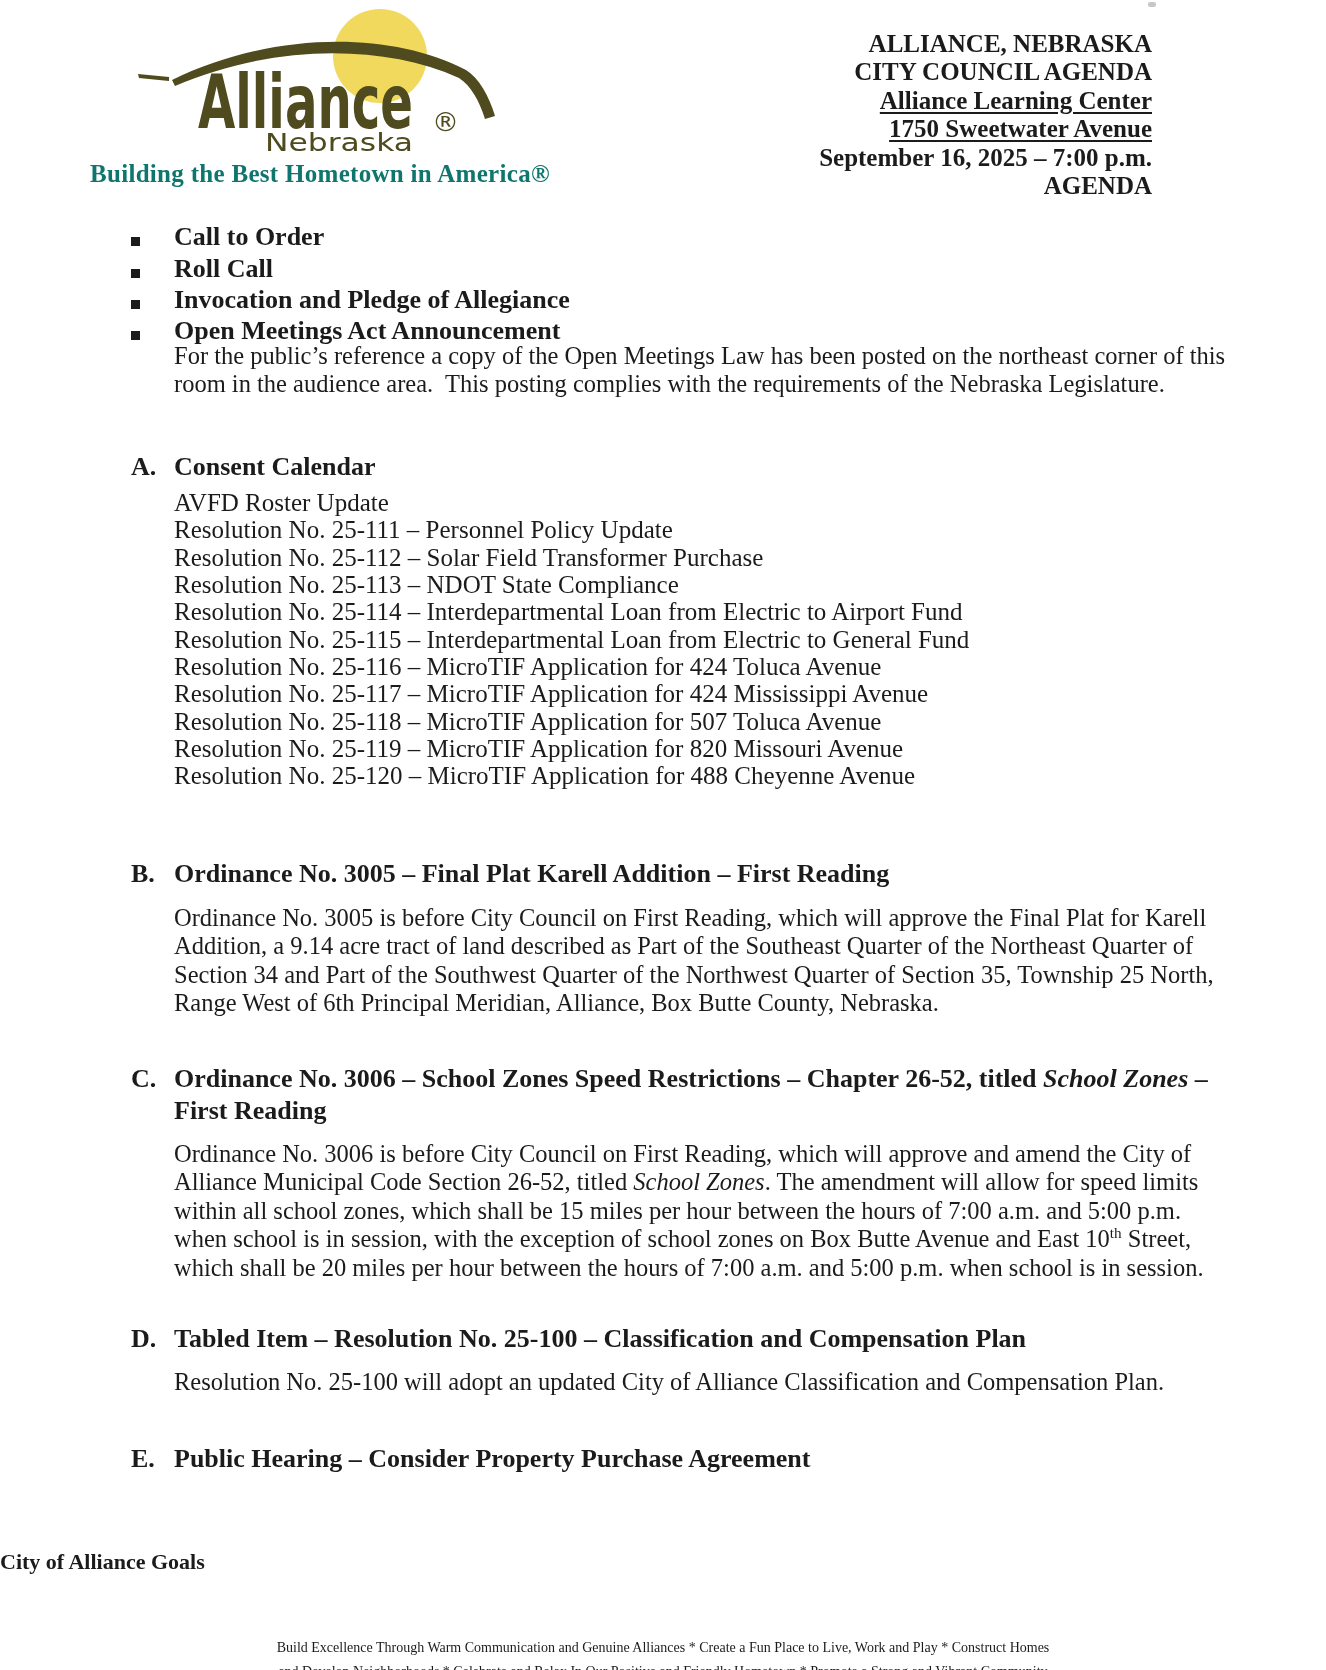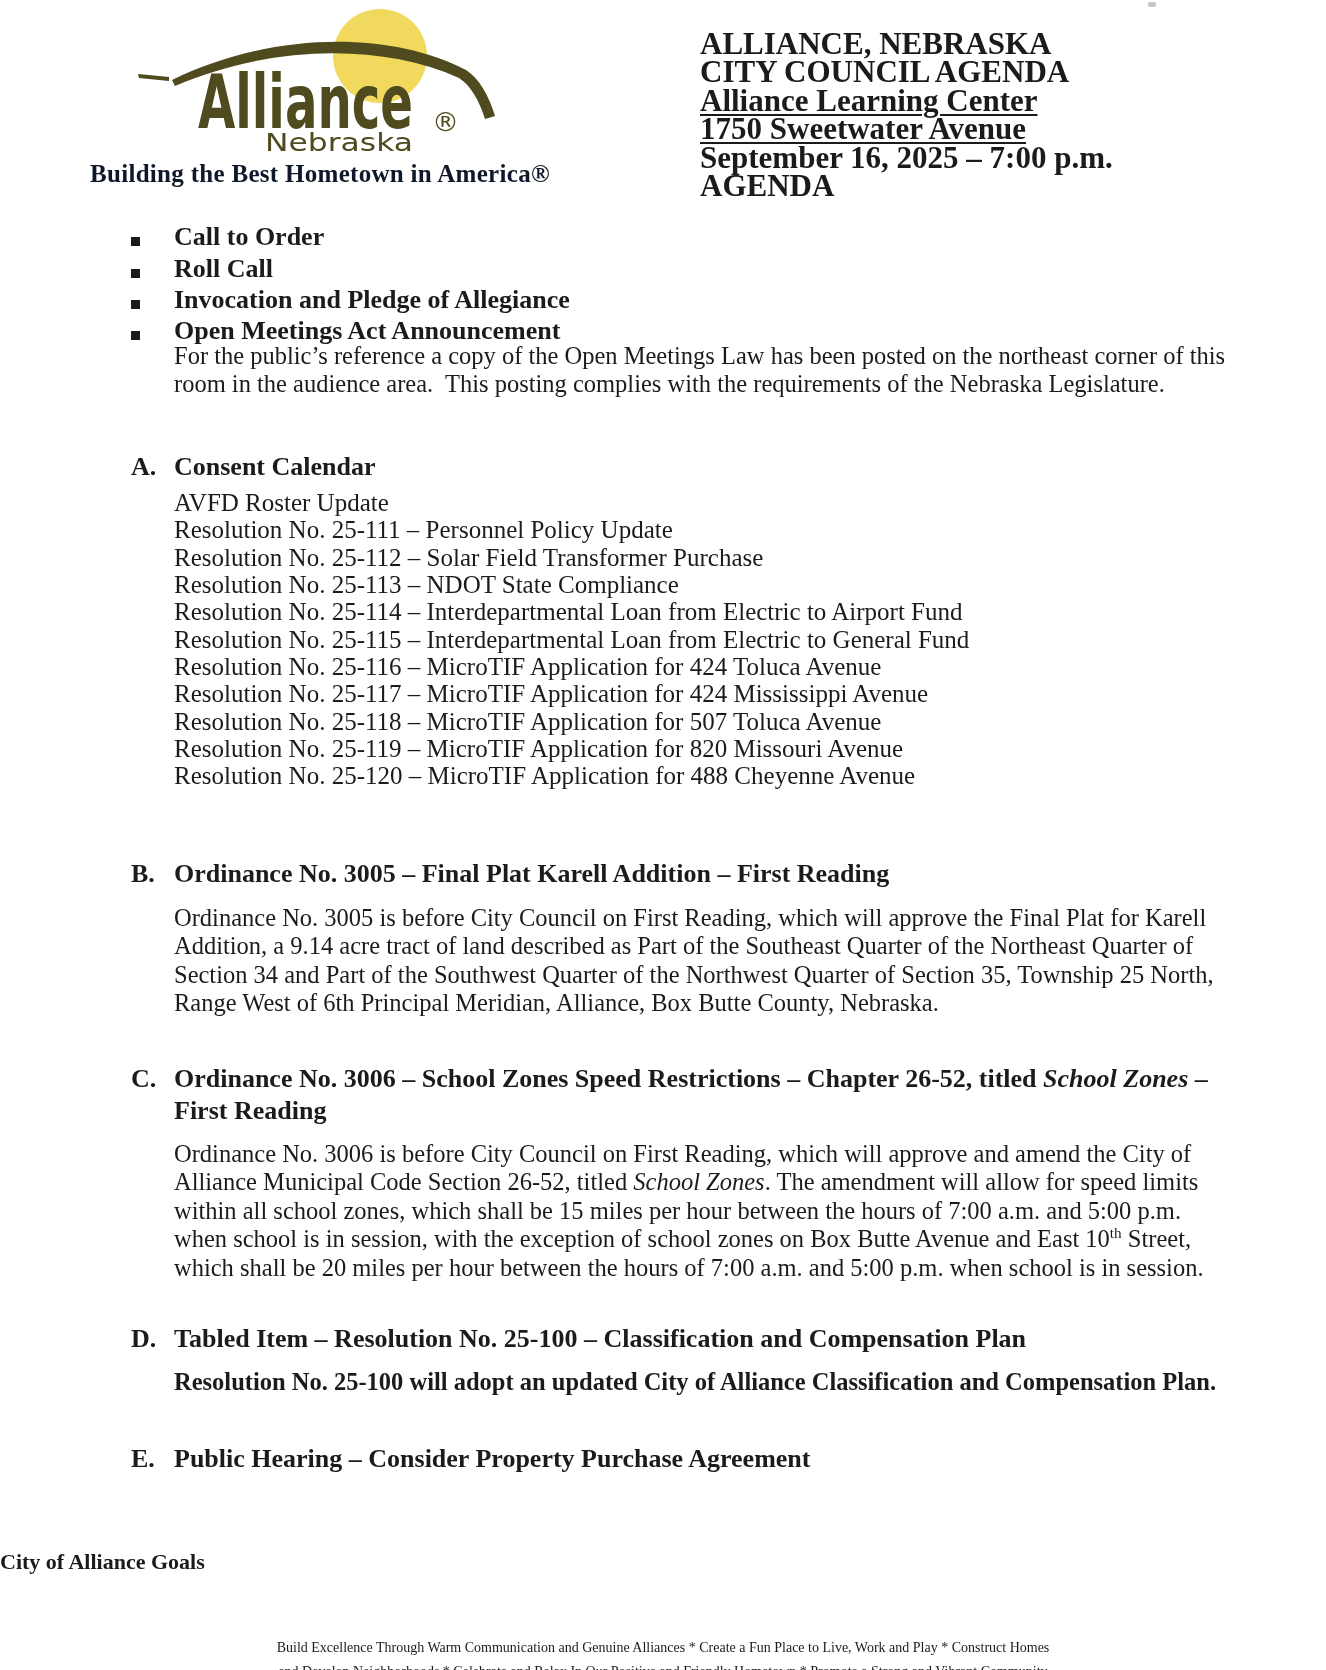--- a/index.html
+++ b/index.html
@@ -10,25 +10,25 @@
     background:#ffffff;
     font-family:"Liberation Serif", serif;
     color:#1b1b1b;
     overflow:hidden;
   }
   .abs { position:absolute; }
   .pre { white-space:pre; }
 
   
   .logo-svg { left:80px; top:4px; }
-  .tagline  { left:90px; top:160px; font-size:25px; font-weight:bold; color:#0f172a; letter-spacing:0.3px; }
+  .tagline  { left:90px; top:160px; font-size:25px; font-weight:bold; color:#0f766e; letter-spacing:0.3px; }
 
   
-  .mh { left:700px; top:30px; width:452px; text-align:left;
-        font-size:31px; font-weight:bold; line-height:28.4px; }
+  .mh { left:700px; top:30px; width:452px; text-align:right;
+        font-size:25px; font-weight:bold; line-height:28.4px; }
   .mh .u { text-decoration:underline; text-decoration-thickness:2px; text-underline-offset:3px; }
 
   
   .bullets { left:131px; top:221px; }
   .bullet-row { display:flex; align-items:center; height:31.4px; }
   .sq { width:9px; height:9px; background:#1b1b1b; margin-top:10px; flex:0 0 auto; }
   .bullet-label { margin-left:34px; font-size:26px; font-weight:bold; line-height:29px; }
 
   .note { left:174px; top:342px; font-size:24.5px; line-height:28.4px; }
 
@@ -138,21 +138,21 @@
 within all school zones, which shall be 15 miles per hour between the hours of 7:00 a.m. and 5:00 p.m.
 when school is in session, with the exception of school zones on Box Butte Avenue and East 10</span><span class="sup">th</span><span> Street,
 which shall be 20 miles per hour between the hours of 7:00 a.m. and 5:00 p.m. when school is in session.</span></div>
   </div>
 
   <div class="abs sec" style="top:1324px;">
     <div class="sec-head">
       <span class="letter">D.</span>
       <span class="stitle">Tabled Item – Resolution No. 25-100 – Classification and Compensation Plan</span>
     </div>
-    <div class="body-p pre" style="margin-top:14px;font-weight:bold;">Resolution No. 25-100 will adopt an updated City of Alliance Classification and Compensation Plan.</div>
+    <div class="body-p pre" style="margin-top:14px;">Resolution No. 25-100 will adopt an updated City of Alliance Classification and Compensation Plan.</div>
   </div>
 
   <div class="abs sec" style="top:1444px;">
     <div class="sec-head">
       <span class="letter">E.</span>
       <span class="stitle">Public Hearing – Consider Property Purchase Agreement</span>
     </div>
   </div>
 
   <div class="abs f-title">City of Alliance Goals</div>

